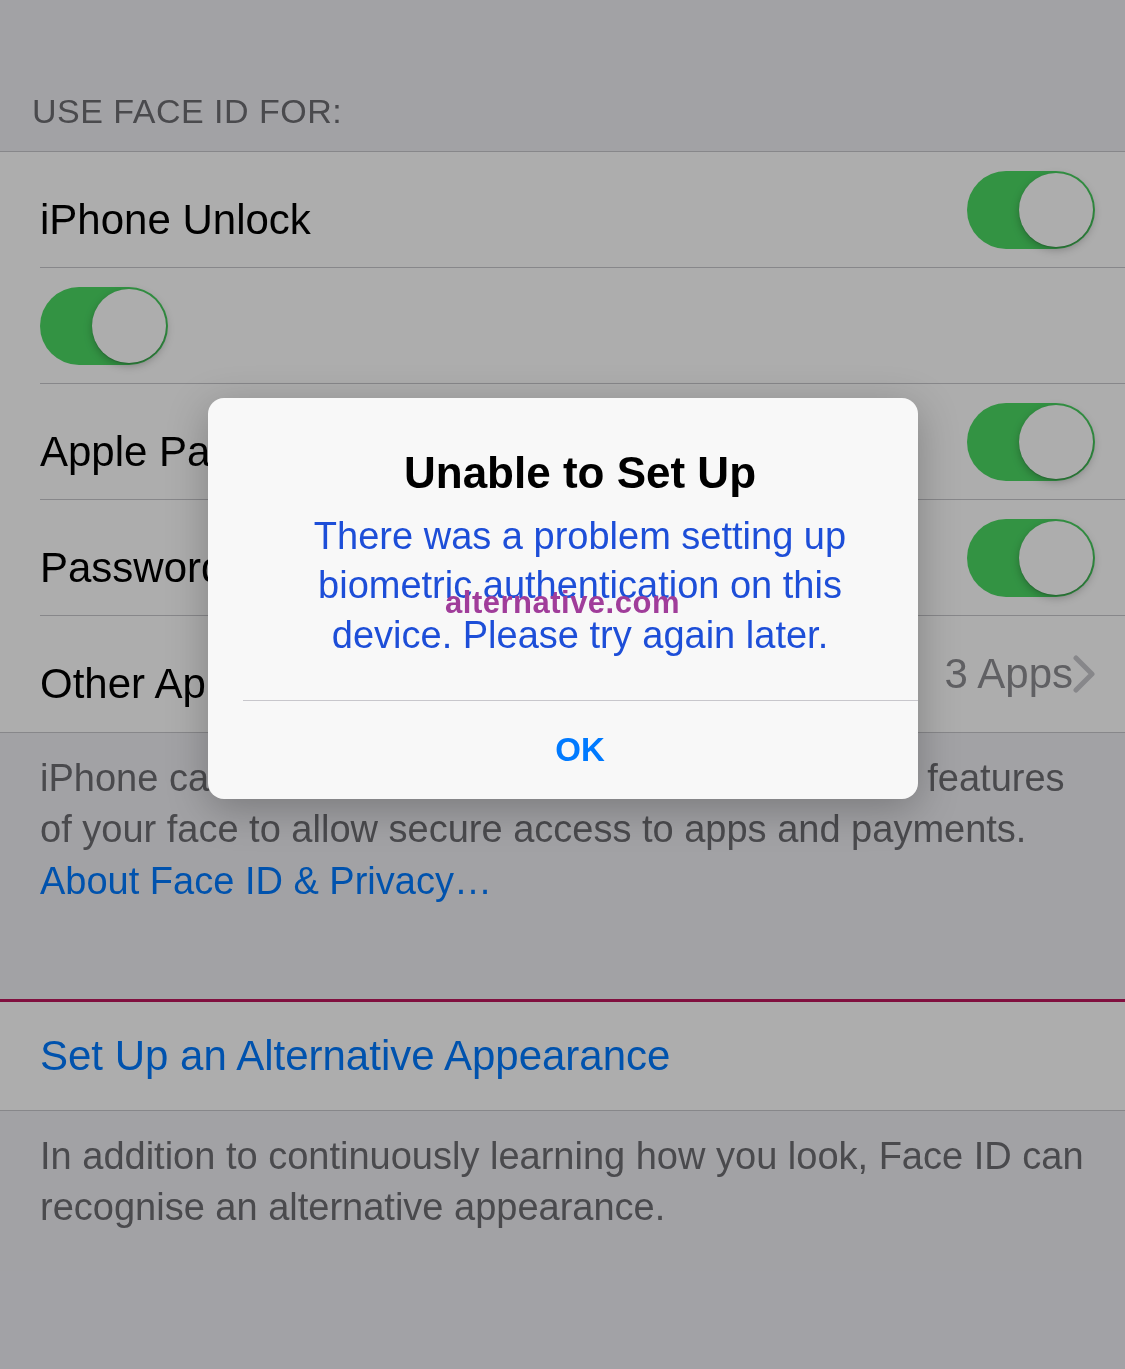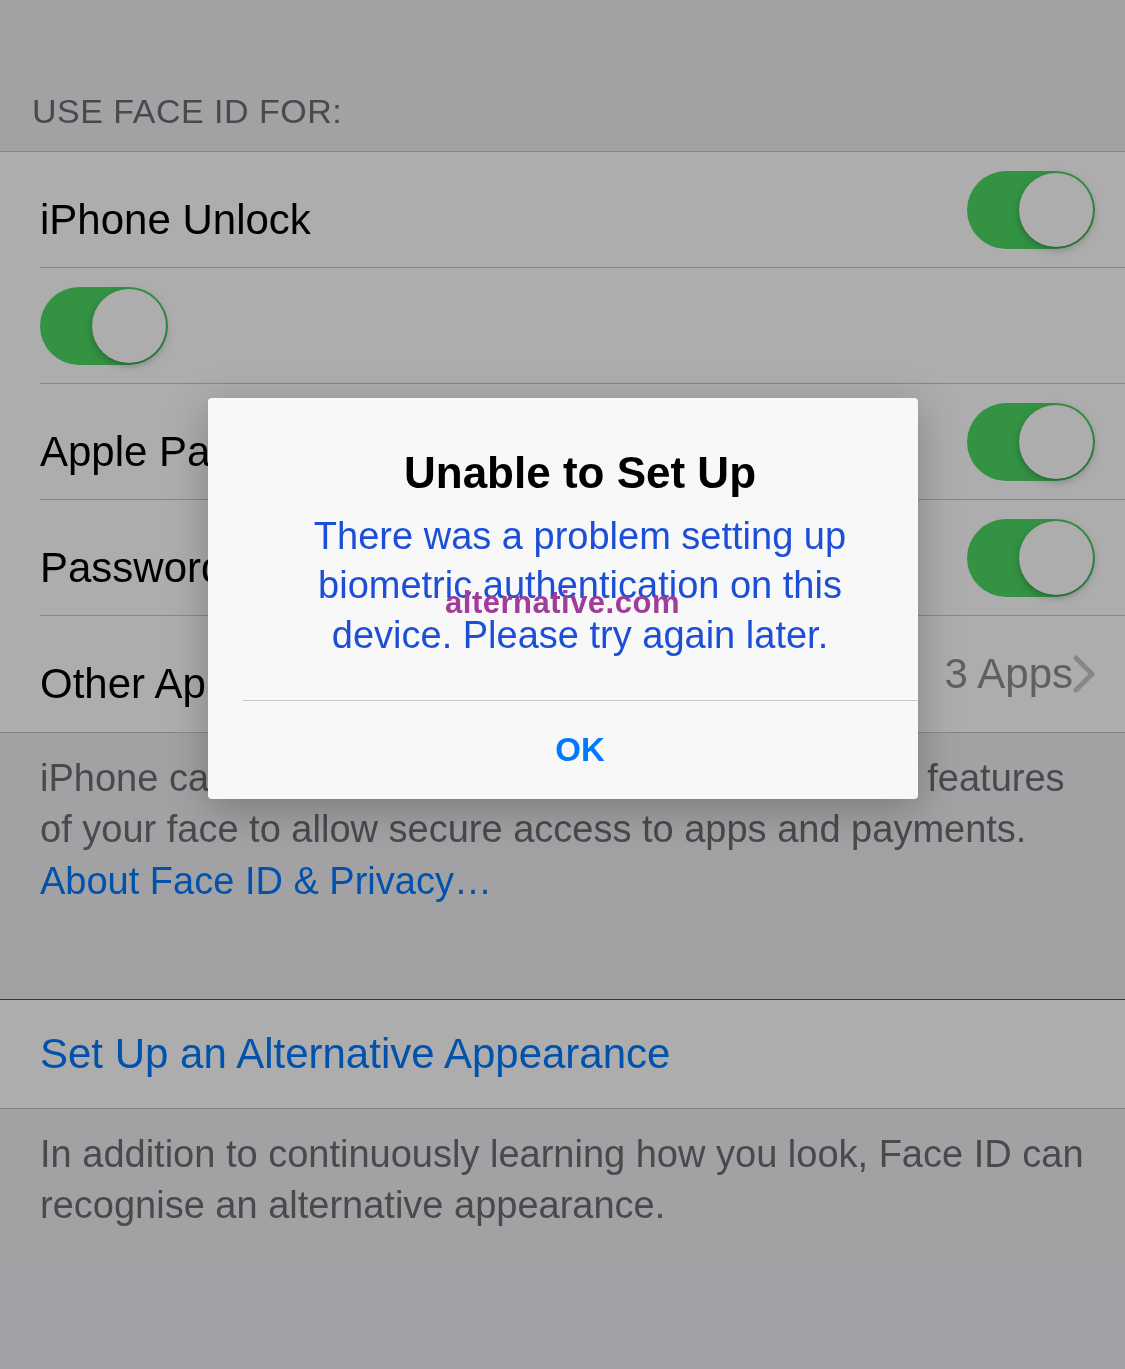--- a/index.html
+++ b/index.html
@@ -90,42 +90,42 @@
       color: #6d6d72;
     }
     .footer-text .link {
       color: #007aff;
     }
     .spacer {
       height: 72px;
     }
     .action-row {
       background: #fff;
-      border-top: 1px solid #be185d;
+      border-top: 3px solid #be185d;
       border-bottom: 1px solid #c8c7cc;
       padding: 30px 40px;
     }
     .action-link {
       font-size: 42px;
       color: #007aff;
       font-weight: 400;
     }
     .dim-overlay {
       position: absolute;
       inset: 0;
       background: rgba(0,0,0,0.32);
     }
     .alert {
       position: absolute;
       width: 710px;
       left: 50%;
       transform: translateX(-50%);
       top: 398px;
       background: #f8f8f8;
-      border-radius: 4px;
+      border-radius: 16px;
       overflow: hidden;
       box-shadow: 0 10px 40px rgba(0,0,0,0.25);
       padding-left: 35px;
     }
     .alert-body {
       padding: 50px 40px 40px;
       text-align: center;
     }
     .alert-title {
       font-size: 44px;

